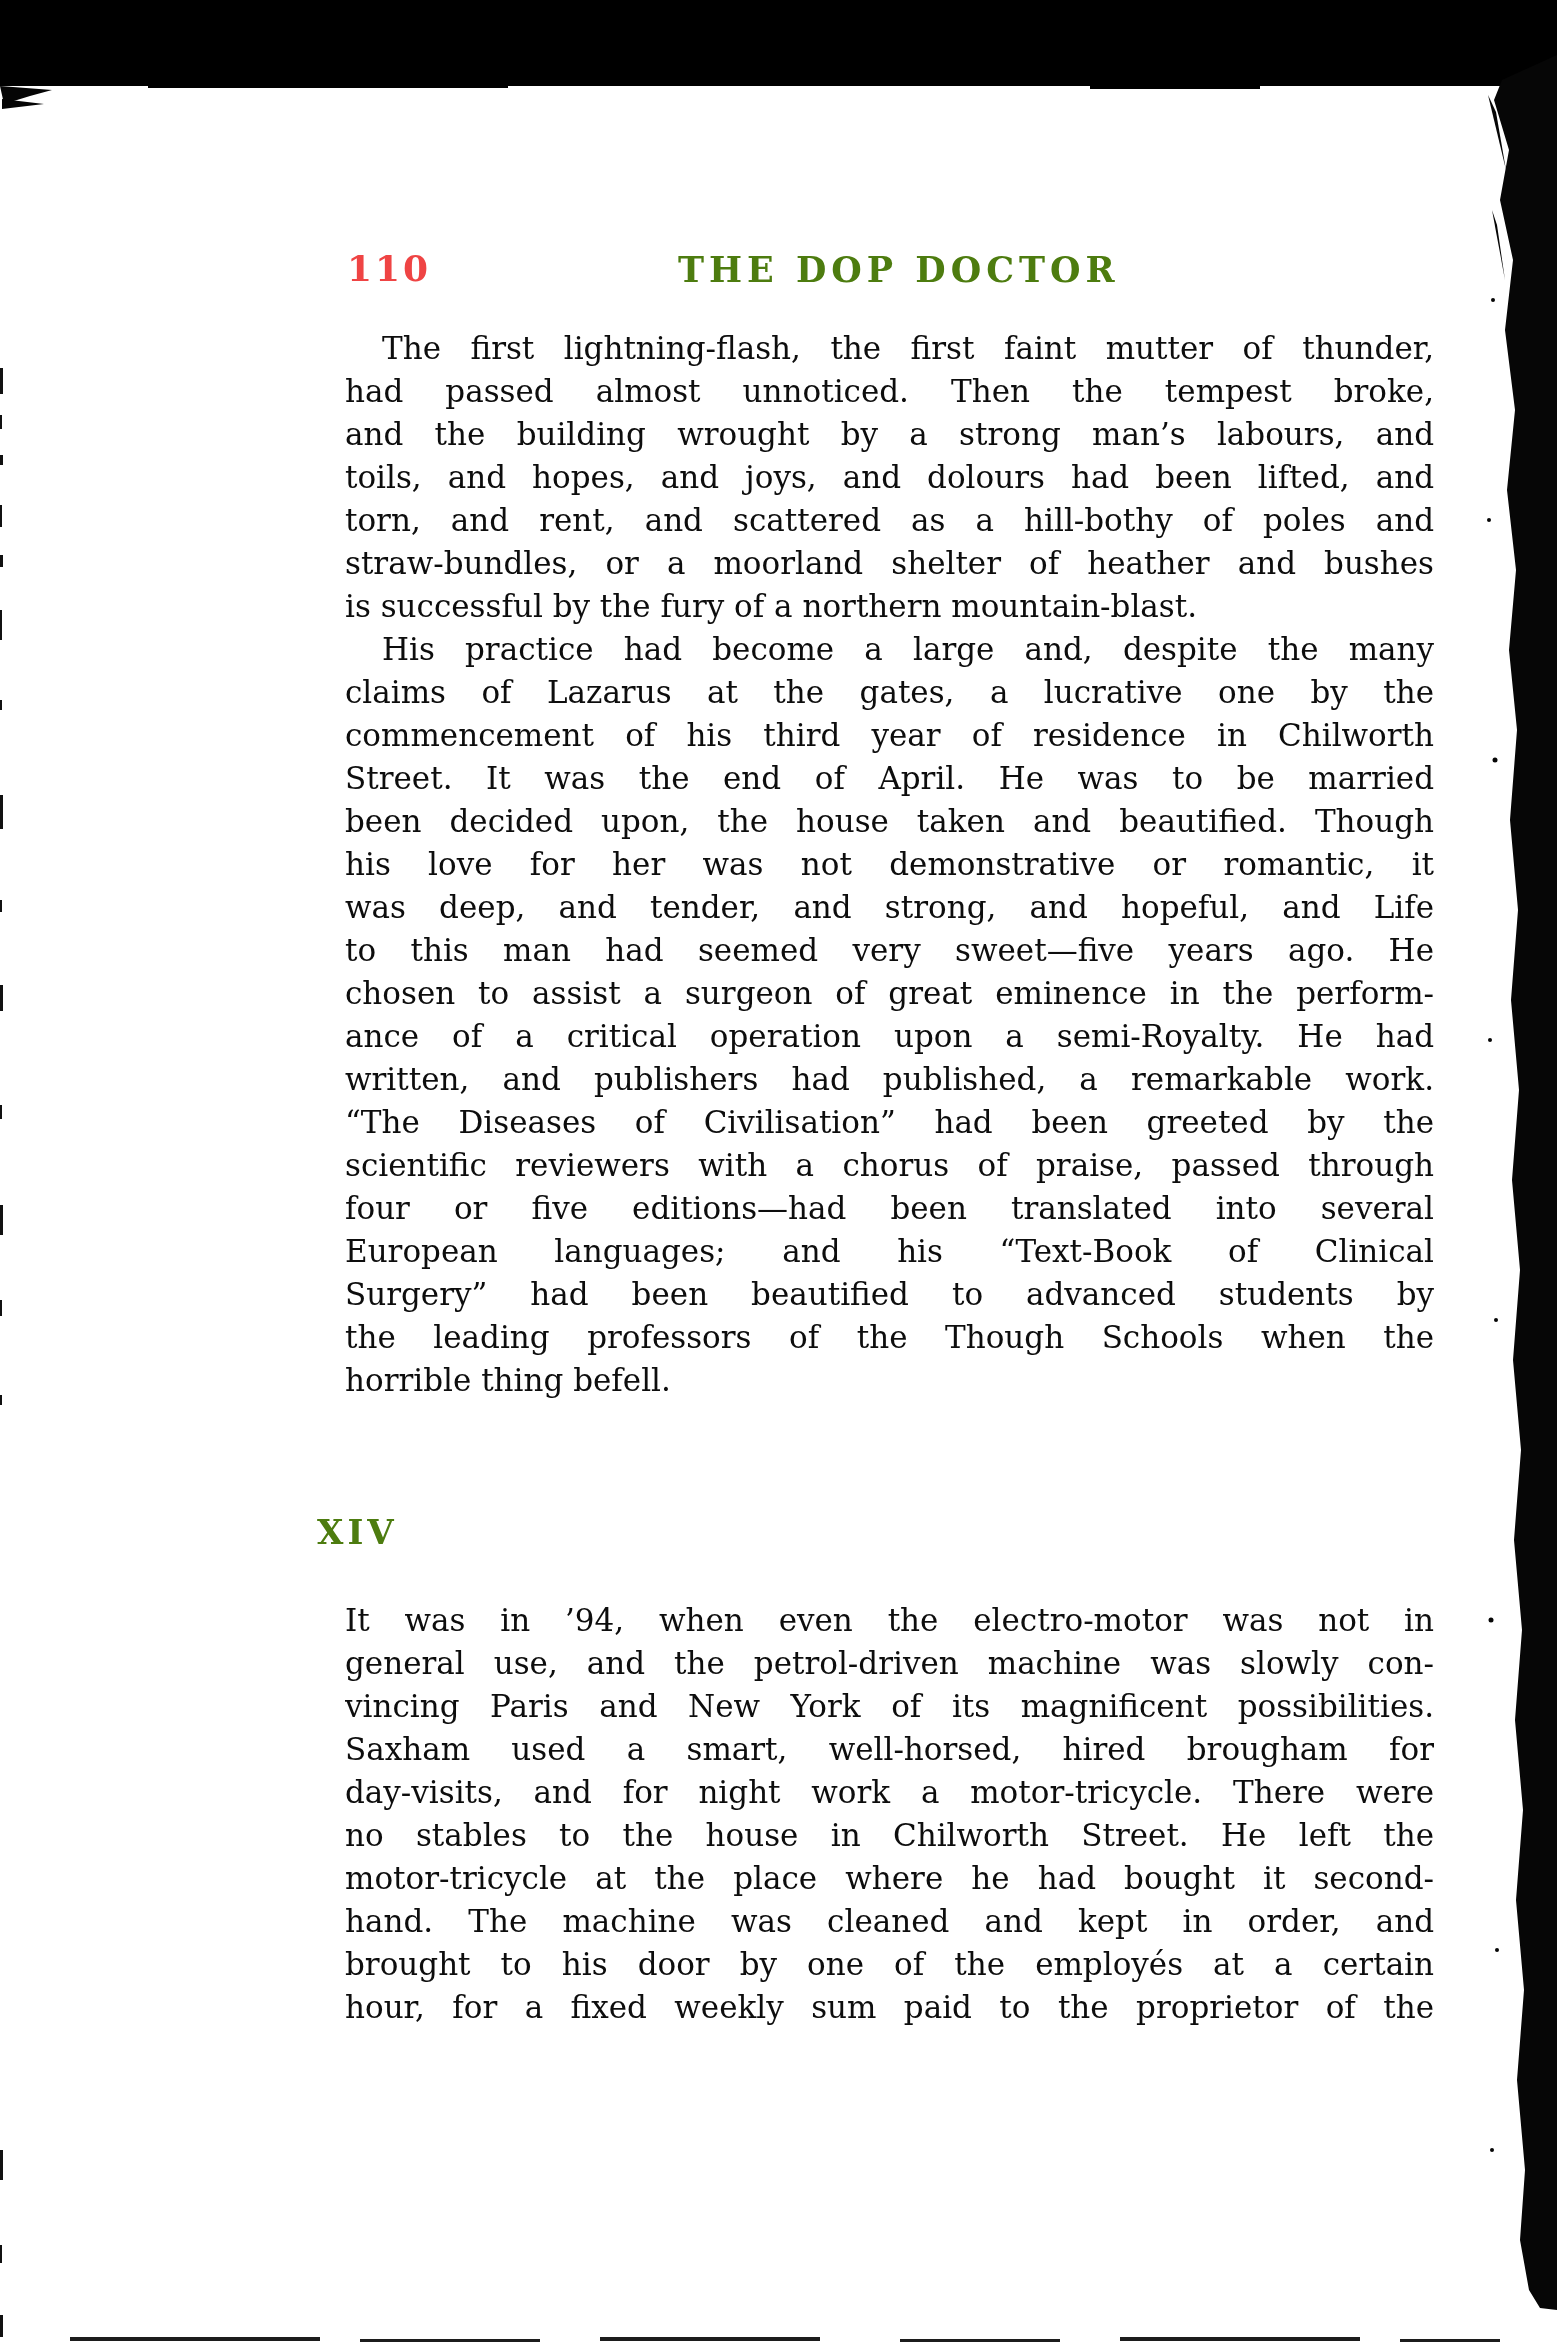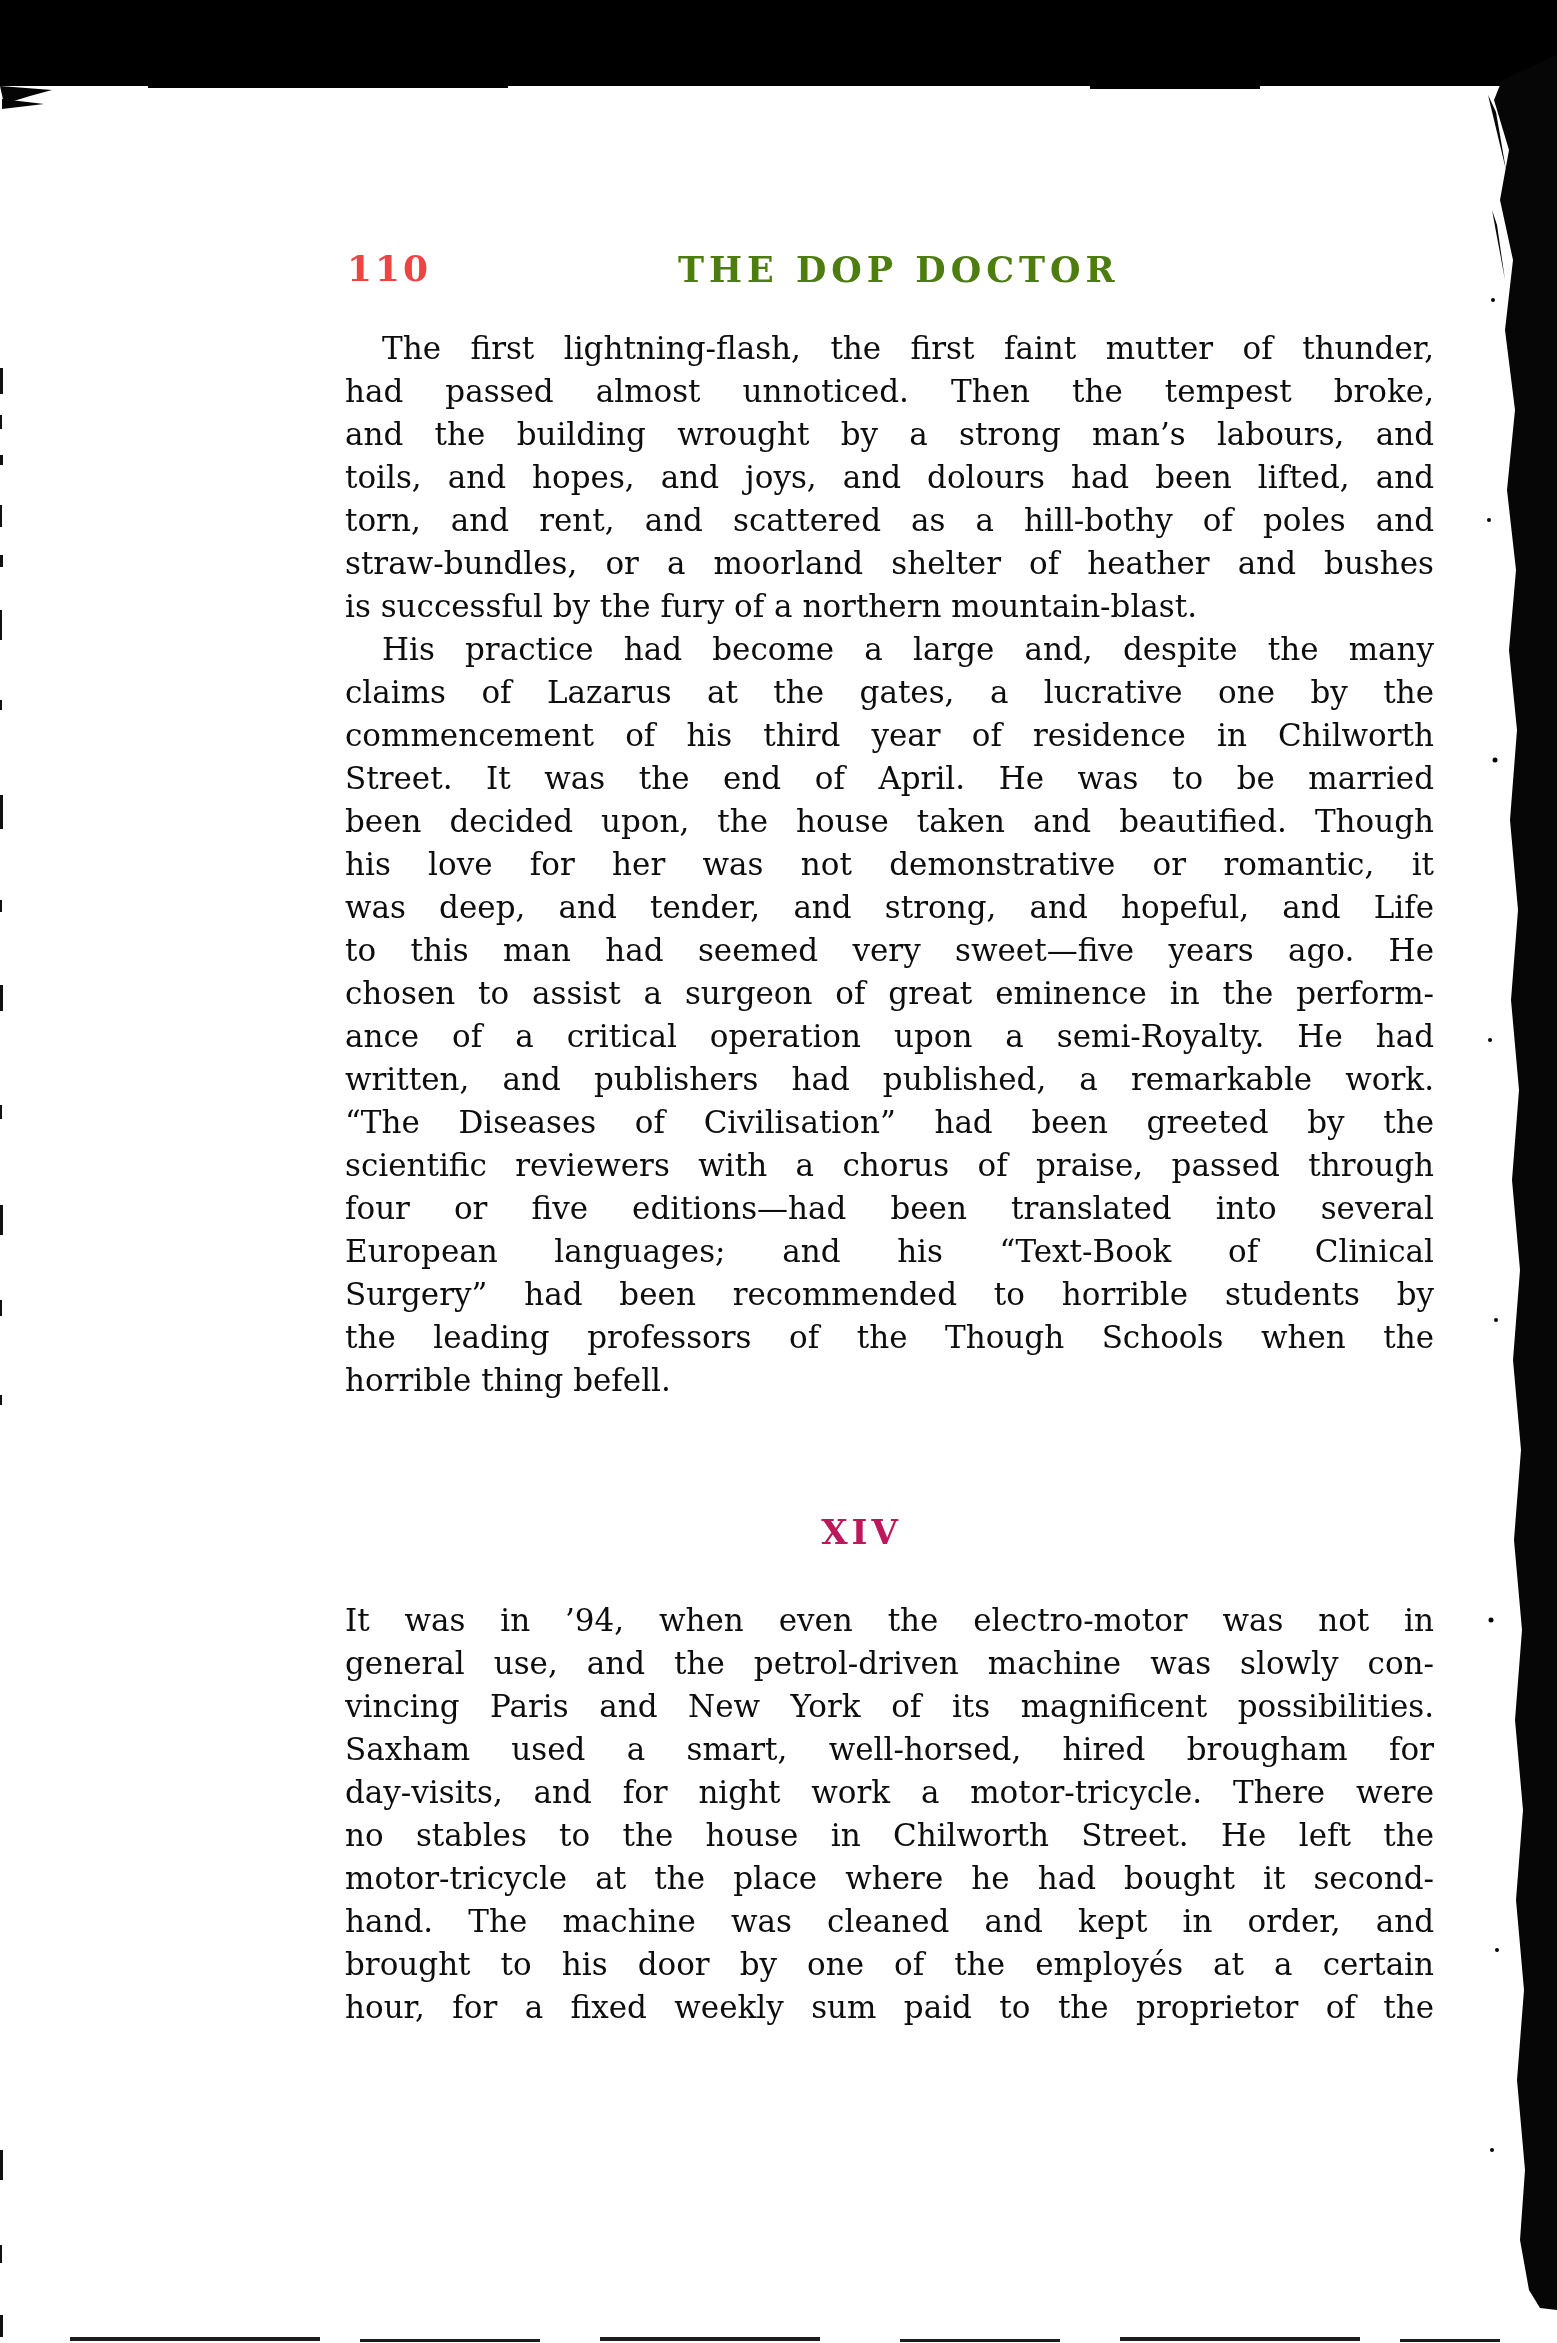--- a/index.html
+++ b/index.html
@@ -24,22 +24,22 @@
   .para{margin:0;}
   .line{
     height:43px;overflow:hidden;
     text-align:justify;text-align-last:justify;
   }
   .line.last{text-align:left;text-align-last:left;}
   .line.indent{text-indent:37px;}
   .chapter-heading{
     margin-top:110px;margin-bottom:47px;
     height:40px;line-height:40px;
-    text-align:center;font-size:34px;font-weight:bold;letter-spacing:4px;
-    transform:translateX(-28px);color:#be185d;
+    text-align:left;font-size:34px;font-weight:bold;letter-spacing:4px;
+    transform:translateX(-28px);color:#4d7c0f;
   }
 </style>
 </head>
 <body>
 
 <svg class="artifacts" width="1557" height="2343" viewBox="0 0 1557 2343" xmlns="http://www.w3.org/2000/svg">
 
   <g>
     <rect x="-2" y="-2" width="1561" height="88" fill="#000000"></rect>
     <rect x="148" y="84" width="360" height="4" fill="#000000"></rect>
@@ -119,21 +119,21 @@
     <div class="line">his love for her was not demonstrative or romantic, it</div>
     <div class="line">was deep, and tender, and strong, and hopeful, and Life</div>
     <div class="line">to this man had seemed very sweet—five years ago.  He</div>
     <div class="line">chosen to assist a surgeon of great eminence in the perform-</div>
     <div class="line">ance of a critical operation upon a semi-Royalty.  He had</div>
     <div class="line">written, and publishers had published, a remarkable work.</div>
     <div class="line">“The Diseases of Civilisation” had been greeted by the</div>
     <div class="line">scientific reviewers with a chorus of praise, passed through</div>
     <div class="line">four or five editions—had been translated into several</div>
     <div class="line">European languages; and his “Text-Book of Clinical</div>
-    <div class="line">Surgery” had been recommended to horrible students by</div>
+    <div class="line">Surgery” had been beautified to advanced students by</div>
     <div class="line">the leading professors of the Though Schools when the</div>
     <div class="line last">horrible thing befell.</div>
   </div>
 
   <div class="chapter-heading">XIV</div>
 
   <div class="para">
     <div class="line">It was in ’94, when even the electro-motor was not in</div>
     <div class="line">general use, and the petrol-driven machine was slowly con-</div>
     <div class="line">vincing Paris and New York of its magnificent possibilities.</div>

